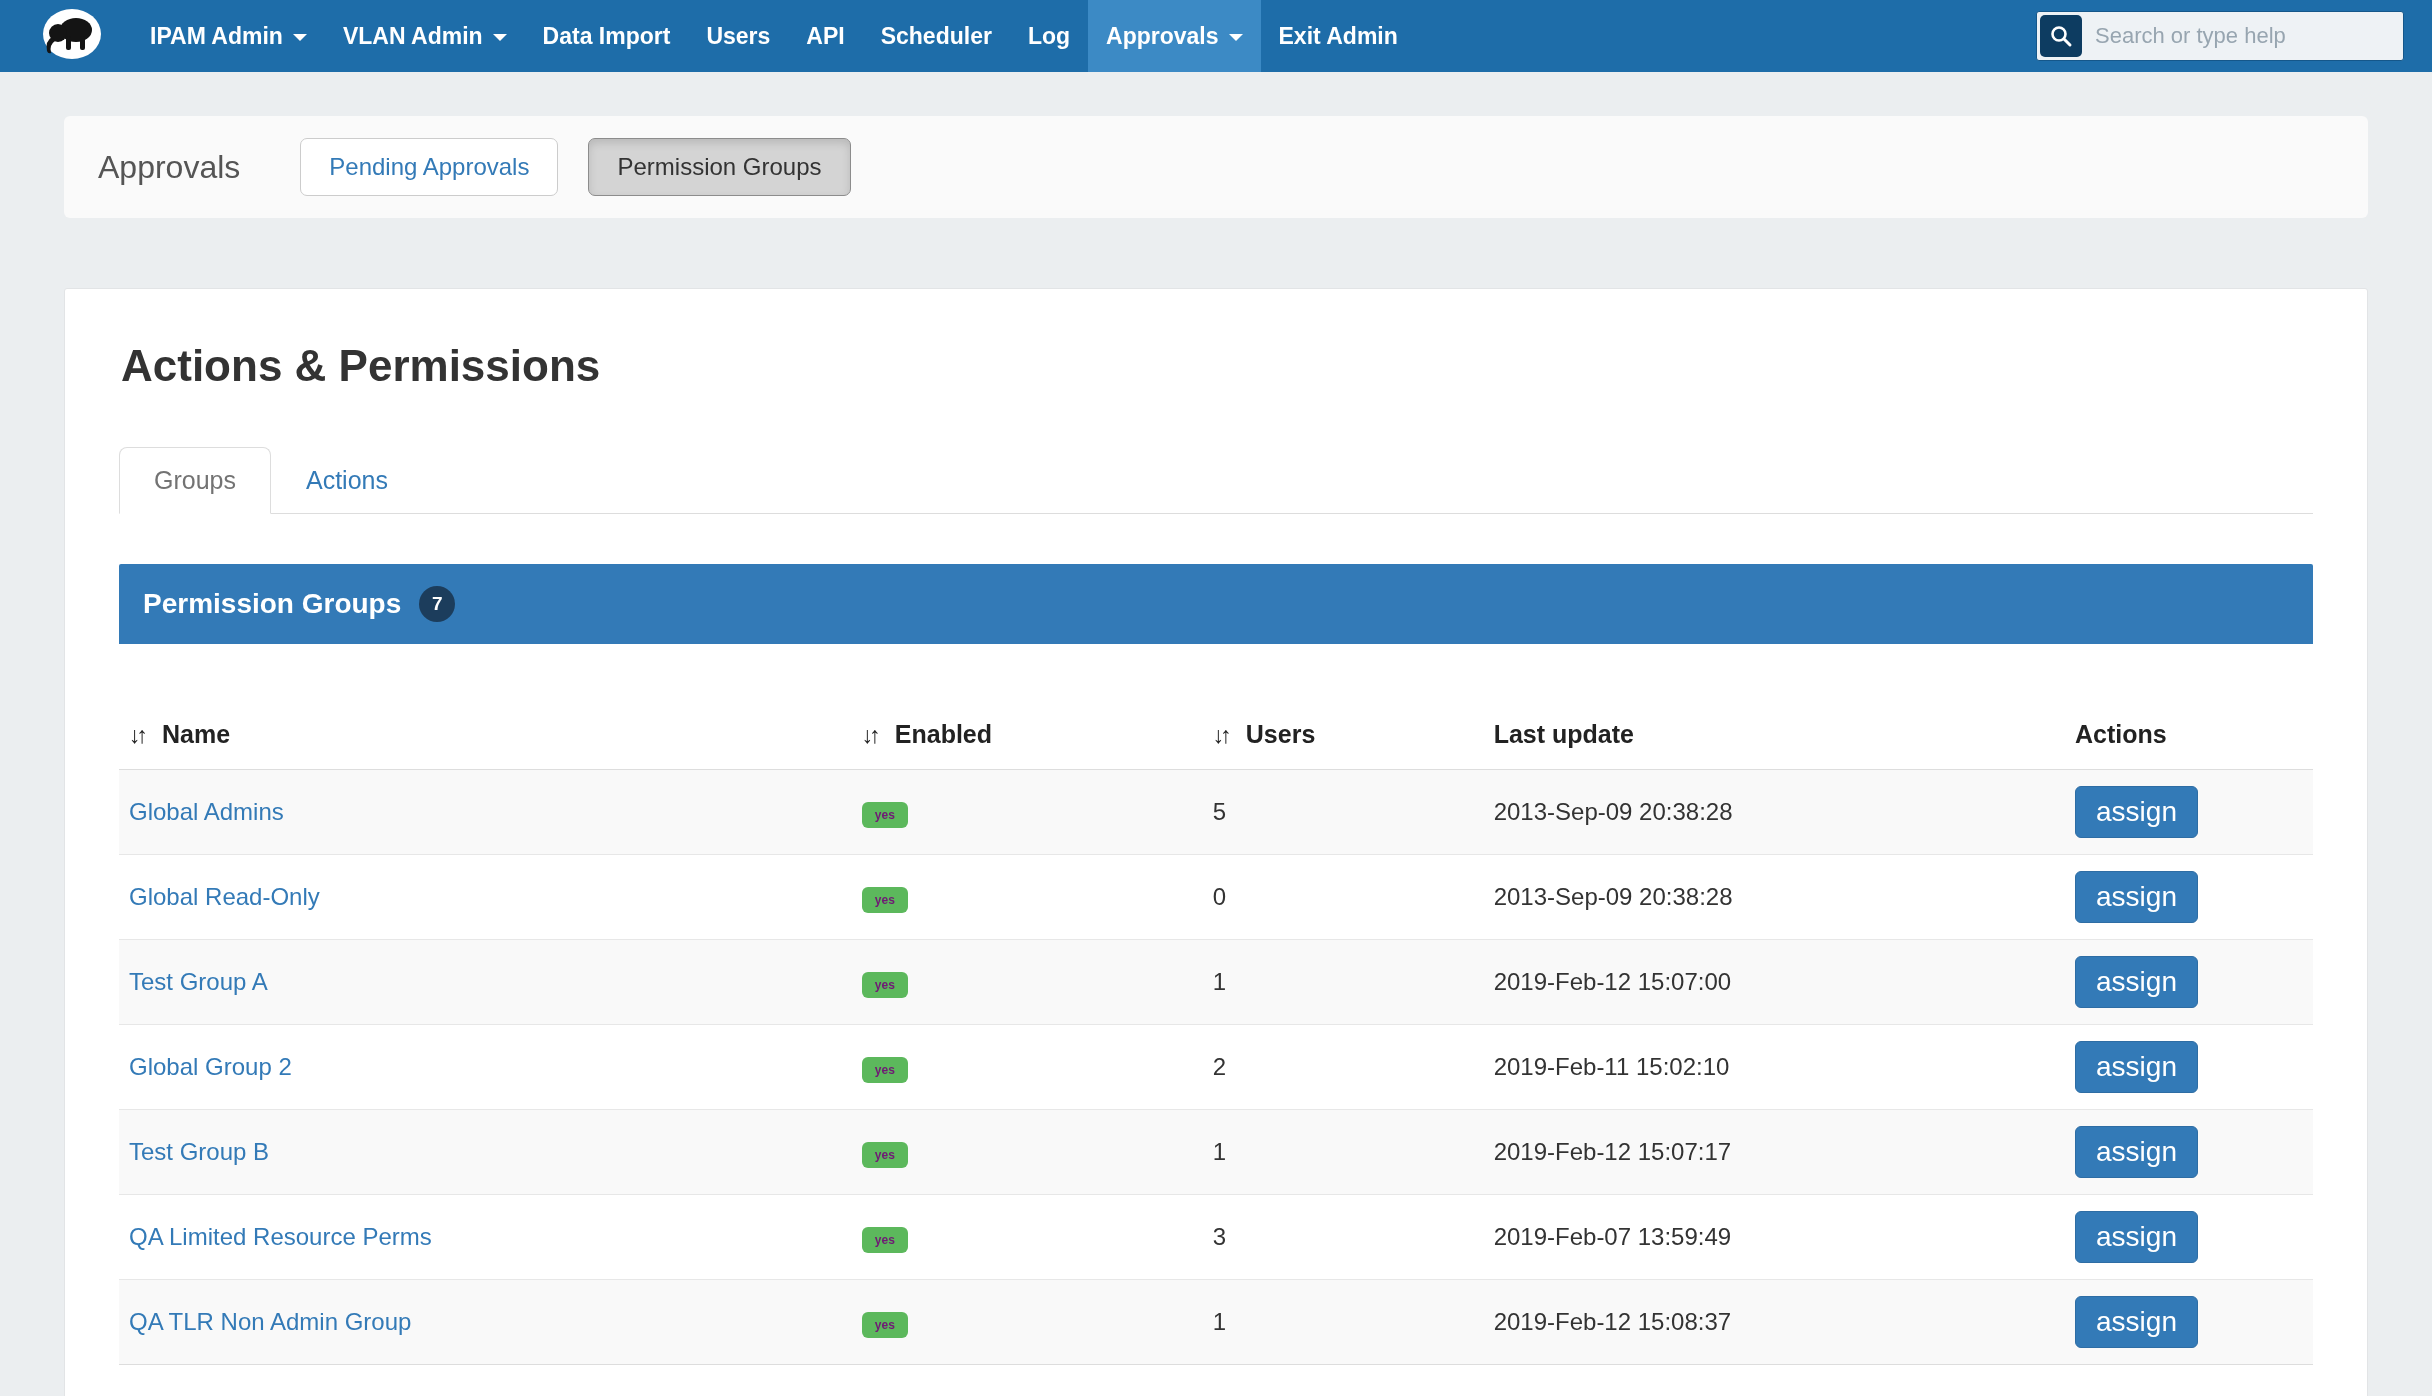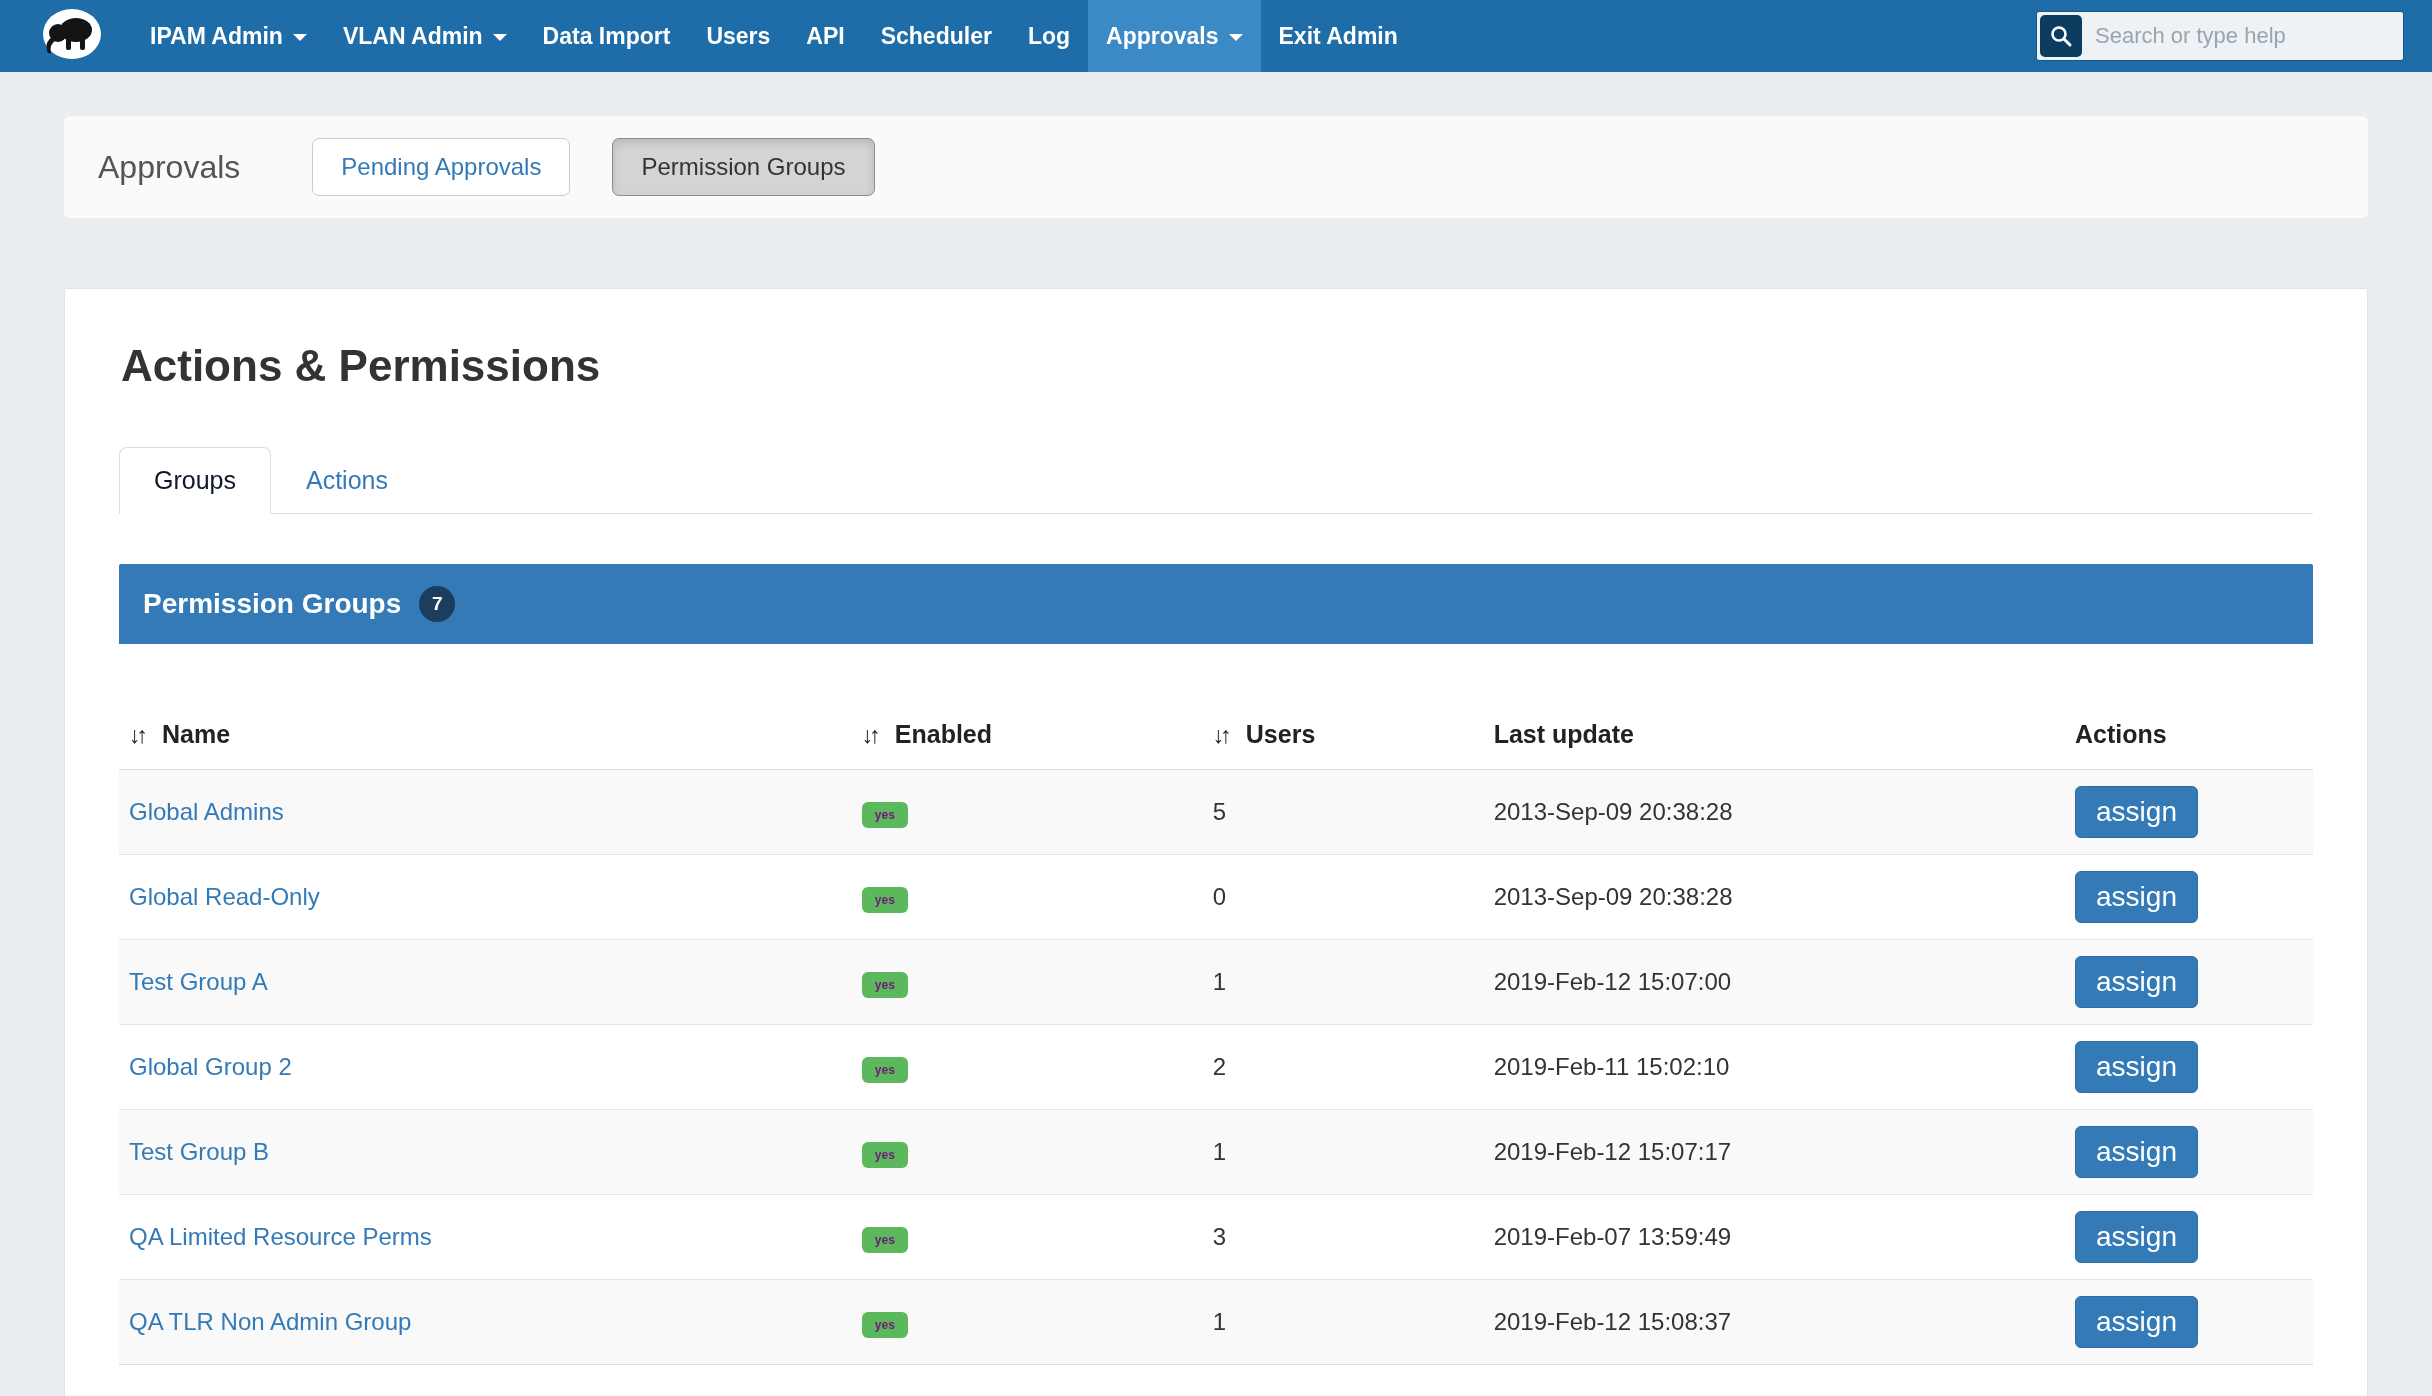--- a/index.html
+++ b/index.html
@@ -89,21 +89,20 @@
   .btn {
     font-family: "Liberation Sans", sans-serif;
     font-size: 24px;
     padding: 14px 28px;
     border-radius: 7px;
     border: 1px solid #ccc;
     background: #fff;
     color: #337ab7;
     cursor: pointer;
     margin-right: 30px;
-    margin-left: 12px;
   }
   .btn.active {
     background: #d4d4d4;
     border-color: #8c8c8c;
     color: #333;
     box-shadow: inset 0 4px 8px rgba(0,0,0,.13);
   }
 
   
   .card {
@@ -128,21 +127,21 @@
     padding: 18px 34px;
     font-size: 25px;
     cursor: pointer;
     margin-bottom: -1px;
     color: #337ab7;
     border: 1px solid transparent;
     border-radius: 8px 8px 0 0;
   }
   .tab.active {
     background: #fff;
-    color: #0f172a;
+    color: #737373;
     border-color: #ddd #ddd #fff #ddd;
   }
 
   
   .panel { margin-top: 50px; }
   .panel-header {
     background: #337ab7;
     height: 80px;
     display: flex;
     align-items: center;

